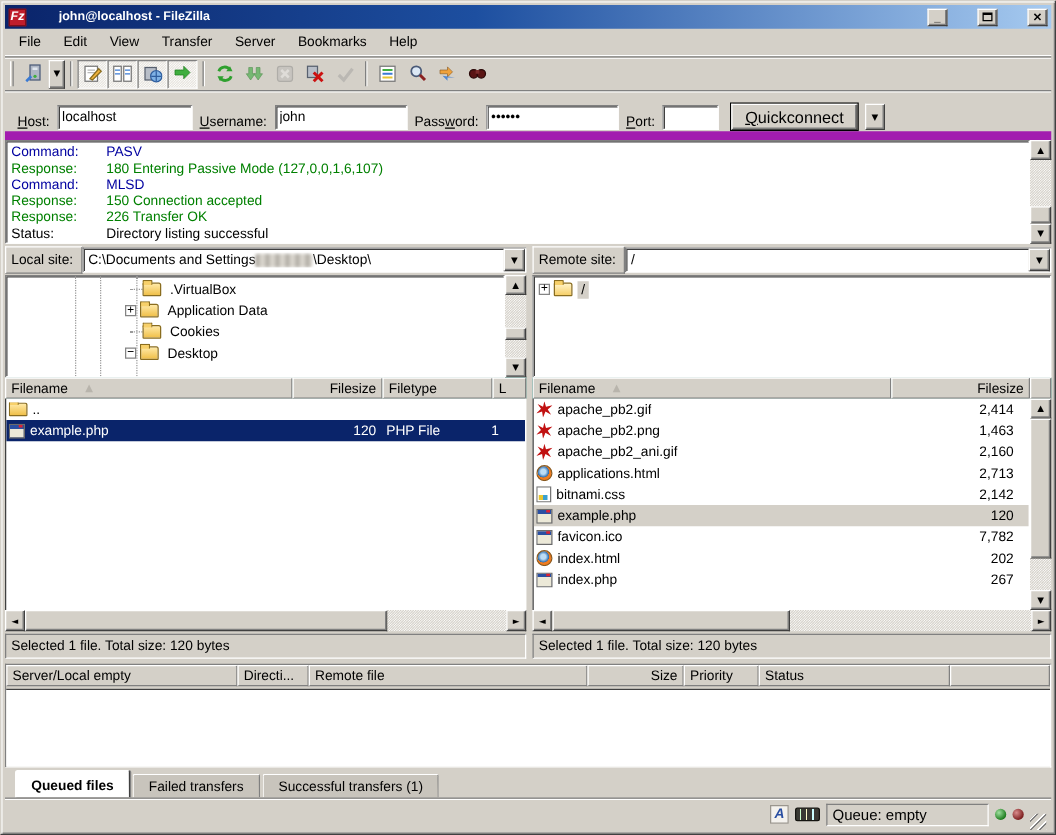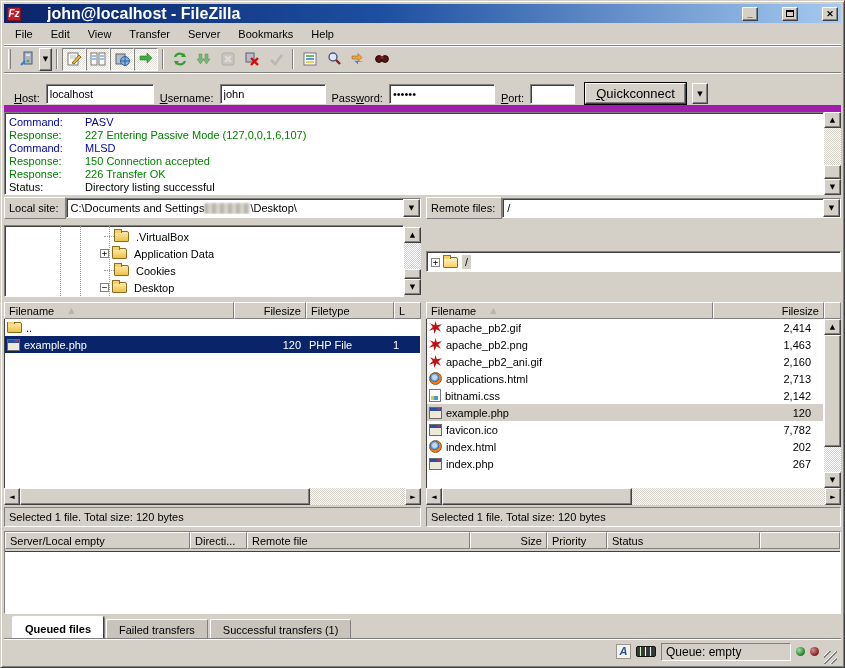--- a/index.html
+++ b/index.html
@@ -13,21 +13,21 @@
   .dither  { background-color:#d4d0c8;
              background-image:linear-gradient(45deg,#fff 25%,transparent 25%,transparent 75%,#fff 75%),
                               linear-gradient(45deg,#fff 25%,transparent 25%,transparent 75%,#fff 75%);
              background-size:2px 2px; background-position:0 0,1px 1px; }
   .glyph { font-family:"DejaVu Sans", sans-serif; }
 
   
   .titlebar { height:19px; background:linear-gradient(90deg,#0a246a,#1d4fa0 45%,#a6caf0); display:flex; align-items:center; padding:0 3px; flex:0 0 auto;gap:22px; }
   .app-icon { width:14px; height:14px; background:#bf1d2c; border:1px solid #7d0f1a; color:#fff; font-weight:bold; font-style:italic;
               font-size:10px; line-height:12px; text-align:center; margin-right:4px; }
-  .title-text { color:#fff; font-weight:bold; font-size:16px; flex:1; white-space:nowrap; overflow:hidden; }
+  .title-text { color:#fff; font-weight:bold; font-size:10px; flex:1; white-space:nowrap; overflow:hidden; }
   .winbtn { width:16px; height:14px; margin-left:2px; font-size:9px; line-height:12px; text-align:center; font-weight:bold; color:#000; }
   .winbtn .box { display:inline-block; width:8px; height:7px; border:1px solid #000; border-top-width:2px; margin-top:2px; }
 
   
   .menubar { height:22px; display:flex; align-items:center; padding:0 2px; flex:0 0 auto; border-bottom:1px solid #fff; }
   .menu-item { padding:3px 9px; }
 
   
   .toolbar { height:27px; display:flex; align-items:center; padding:0 2px; flex:0 0 auto;
              border-top:1px solid #808080; box-shadow: inset 0 1px 0 #fff; }
@@ -81,21 +81,21 @@
   .site-label { padding:0 6px 0 4px; height:22px; display:flex; align-items:center; background:#d4d0c8;
                 border:1px solid; border-color:#fff #808080 #808080 #fff; }
   .combo { flex:1; height:20px; display:flex; background:#fff; border:1px solid; border-color:#808080 #fff #fff #808080;
            box-shadow: inset 1px 1px 0 #404040; align-items:center; }
   .combo .cval { flex:1; padding:0 4px; white-space:nowrap; overflow:hidden; }
   .combo .cbtn { width:17px; height:18px; background:#d4d0c8; border:1px solid; border-color:#fff #404040 #404040 #fff;
                  box-shadow: inset -1px -1px 0 #808080; display:flex; align-items:center; justify-content:center; font-size:7px; }
   .redacted { display:inline-block; width:46px; height:11px; vertical-align:middle;
               background:repeating-linear-gradient(90deg,#b9b5ad 0 4px,#d8d4cc 4px 8px); filter:blur(1.3px); border-radius:2px; }
 
-  .treewrap { height:82px; flex:0 0 auto; display:flex; margin-top:1px;align-items:center; }
+  .treewrap { height:82px; flex:0 0 auto; display:flex; margin-top:1px; }
   .treebox { flex:1; background:#fff; border:1px solid; border-color:#808080 #fff #fff #808080; box-shadow: inset 1px 1px 0 #404040;
              overflow:hidden; position:relative; padding-top:2px; }
   .guide { position:absolute; top:0; bottom:0; border-left:1px dotted #9a9a9a; }
   .tree-item { height:17px; display:flex; align-items:center; position:relative; white-space:nowrap; }
   .tree-item .connector { width:10px; border-top:1px dotted #9a9a9a; height:0; }
   .expander { width:9px; height:9px; background:#fff; border:1px solid #848484; font-size:9px; line-height:7px; text-align:center;
               font-family:"DejaVu Sans Mono",monospace; flex:0 0 auto; margin-right:3px; }
   .tree-label { padding:1px 3px; }
   .tree-label.sel { background:#d4d0c8; }
 
@@ -306,21 +306,21 @@
   </div>
 
   <div class="logwrap">
     <div class="logbox">
       <div class="logline command">
           <span class="llabel">Command:</span>
           <span>PASV</span>
         </div>
       <div class="logline response">
           <span class="llabel">Response:</span>
-          <span>227 Entering Passive Mode (127,0,0,1,6,107)</span>
+          <span>180 Entering Passive Mode (127,0,0,1,6,107)</span>
         </div>
       <div class="logline command">
           <span class="llabel">Command:</span>
           <span>MLSD</span>
         </div>
       <div class="logline response">
           <span class="llabel">Response:</span>
           <span>150 Connection accepted</span>
         </div>
       <div class="logline response">
@@ -427,21 +427,21 @@
         <div class="sb-track dither"></div>
         <div class="sb-btn glyph">►</div>
       </div>
       <div class="status-strip">Selected 1 file. Total size: 120 bytes</div>
     </div>
 
     <div class="splitter"></div>
 
     <div class="pane right">
       <div class="site-row">
-        <div class="site-label">Remote files:</div>
+        <div class="site-label">Remote site:</div>
         <div class="combo">
           <div class="cval">/</div>
           <div class="cbtn glyph">▼</div>
         </div>
       </div>
       <div class="treewrap">
         <div class="treebox">
           <div class="tree-item" style="padding-left:4px">
             <span class="expander">+</span>
             <span class="icon-folder open"></span>

